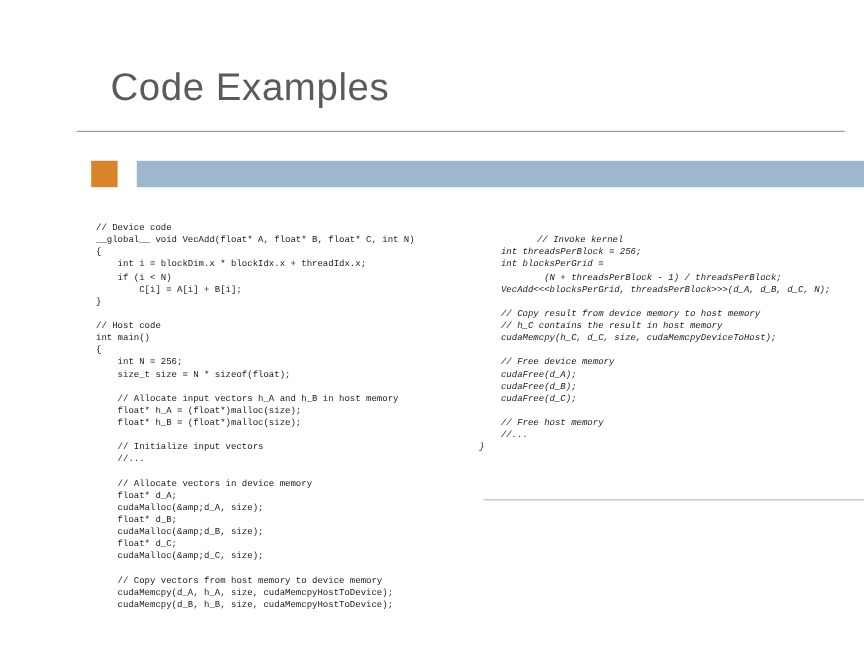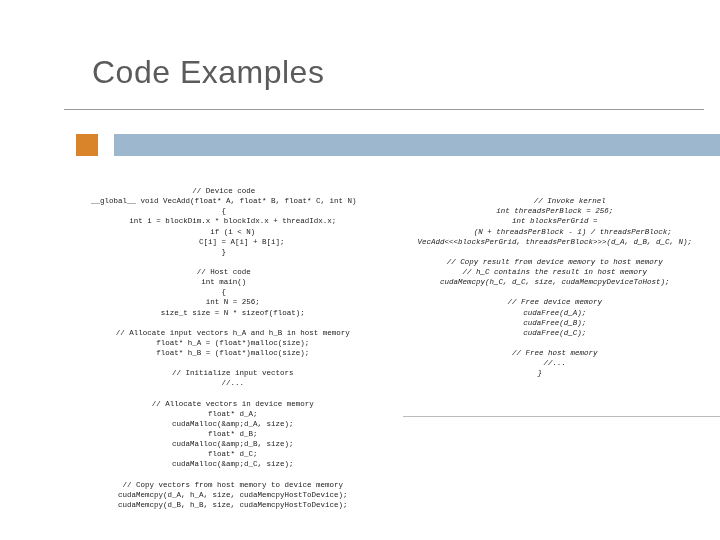--- a/index.html
+++ b/index.html
@@ -36,21 +36,20 @@
   }
   .accent-bar {
     width: 614px;
     height: 22px;
     background: #9db7cf;
   }
   .code-area {
     display: flex;
     margin: 6px 0 0 40px;
     width: 640px;
-    text-align: center;
   }
   .col {
     font-family: "Courier New", monospace;
     font-size: 7.5px;
     line-height: 1.35;
     color: #222;
     white-space: pre;
   }
   .col-left {
     width: 320px;

